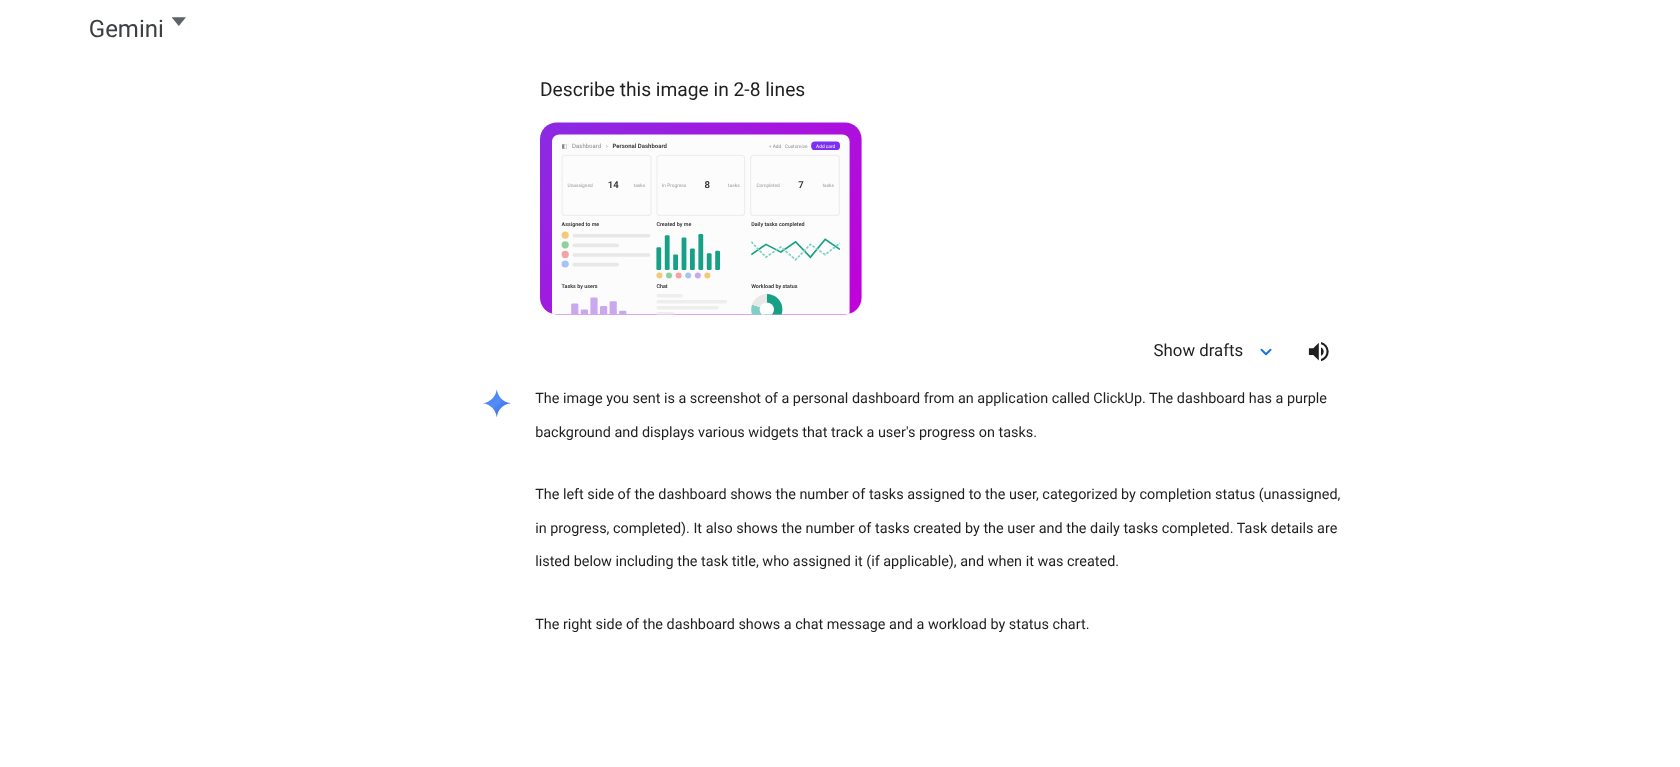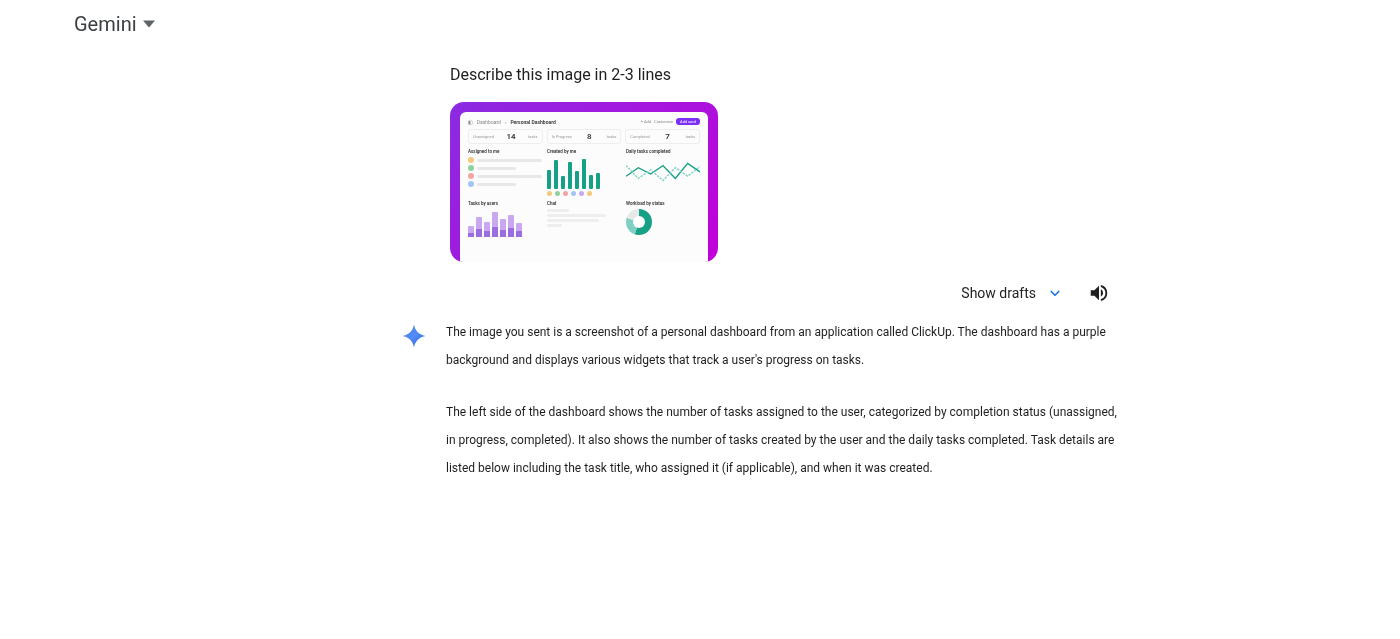--- a/index.html
+++ b/index.html
@@ -10,21 +10,21 @@
     width: 1400px;
     height: 639px;
     overflow: hidden;
     position: relative;
   }
   .header {
     position: absolute;
     top: 12px;
     left: 74px;
     display: flex;
-    align-items: center;
+    align-items: flex-start;
     gap: 6px;
     cursor: pointer;
   }
   .header span { font-size: 20px; color: #3c4043; font-weight: 400; }
   .header svg { width: 12px; height: 12px; }
   .conversation {
     position: absolute;
     left: 400px;
     top: 65px;
     width: 720px;
@@ -53,21 +53,21 @@
     padding: 6px 8px;
     font-size: 5px;
     color: #555;
   }
   .dash-top { display:flex; justify-content: space-between; align-items:center; margin-bottom:4px;}
   .dash-top-left { display:flex; gap:4px; align-items:center; color:#888;}
   .dash-top-right { display:flex; gap:3px; align-items:center;}
   .pill { background:#7b2ff7; color:#fff; border-radius:3px; padding:1px 4px; font-size:4px;}
   .ghost { color:#888; font-size:4px; }
   .stat-row { display:flex; gap:4px; margin-bottom:5px;}
-  .stat { flex:1; border:1px solid #eee; border-radius:3px; padding:2px 4px; display:flex; justify-content:space-between; align-items:center;}
+  .stat { flex:1; border:1px solid #eee; border-radius:3px; padding:20px 4px; display:flex; justify-content:space-between; align-items:center;}
   .stat .num { font-size:8px; font-weight:600; color:#333;}
   .stat .lbl { font-size:4px; color:#999;}
   .triple { display:flex; gap:5px; margin-bottom:5px;}
   .panel { flex:1;}
   .panel h6 { font-size:4.5px; font-weight:600; color:#333; margin-bottom:3px;}
   .task-line { display:flex; align-items:center; gap:3px; margin-bottom:2px;}
   .av { width:6px; height:6px; border-radius:50%; background:#f5c97a; flex-shrink:0;}
   .av.b { background:#8fd19e;}
   .av.c { background:#f4a3a3;}
   .av.d { background:#a3c4f4;}
@@ -123,21 +123,21 @@
 <div class="header">
   <span>Gemini</span>
   <svg viewBox="0 0 10 6">
       <path d="M0 0 L5 6 L10 0 Z" fill="#5f6368"></path>
     </svg>
 </div>
 
 <div class="conversation">
 
   <div class="prompt-block">
-    <div class="prompt-text">Describe this image in 2-3 lines</div>
+    <div class="prompt-text">Describe this image in 2-8 lines</div>
 
     <div class="attached-image">
       <div class="dash-inner">
         <div class="dash-top">
           <div class="dash-top-left">
             <span>◧</span>
             <span>Dashboard</span>
             <span>›</span>
             <span style="color:#333;font-weight:600;">Personal Dashboard</span>
           </div>
@@ -269,16 +269,17 @@
             <stop offset="50%" stop-color="#558bf5"></stop>
             <stop offset="100%" stop-color="#1a5fd6"></stop>
           </linearGradient>
         </defs>
         <path fill="url(#g)" d="M12 2 C12.8 7.5 16.5 11.2 22 12 C16.5 12.8 12.8 16.5 12 22 C11.2 16.5 7.5 12.8 2 12 C7.5 11.2 11.2 7.5 12 2 Z"></path>
       </svg>
     </div>
     <div class="response-body">
       <p>The image you sent is a screenshot of a personal dashboard from an application called ClickUp. The dashboard has a purple background and displays various widgets that track a user's progress on tasks.</p>
       <p>The left side of the dashboard shows the number of tasks assigned to the user, categorized by completion status (unassigned, in progress, completed). It also shows the number of tasks created by the user and the daily tasks completed. Task details are listed below including the task title, who assigned it (if applicable), and when it was created.</p>
+      <p>The right side of the dashboard shows a chat message and a workload by status chart.</p>
     </div>
   </div>
 
 </div>
 
 </body></html>

